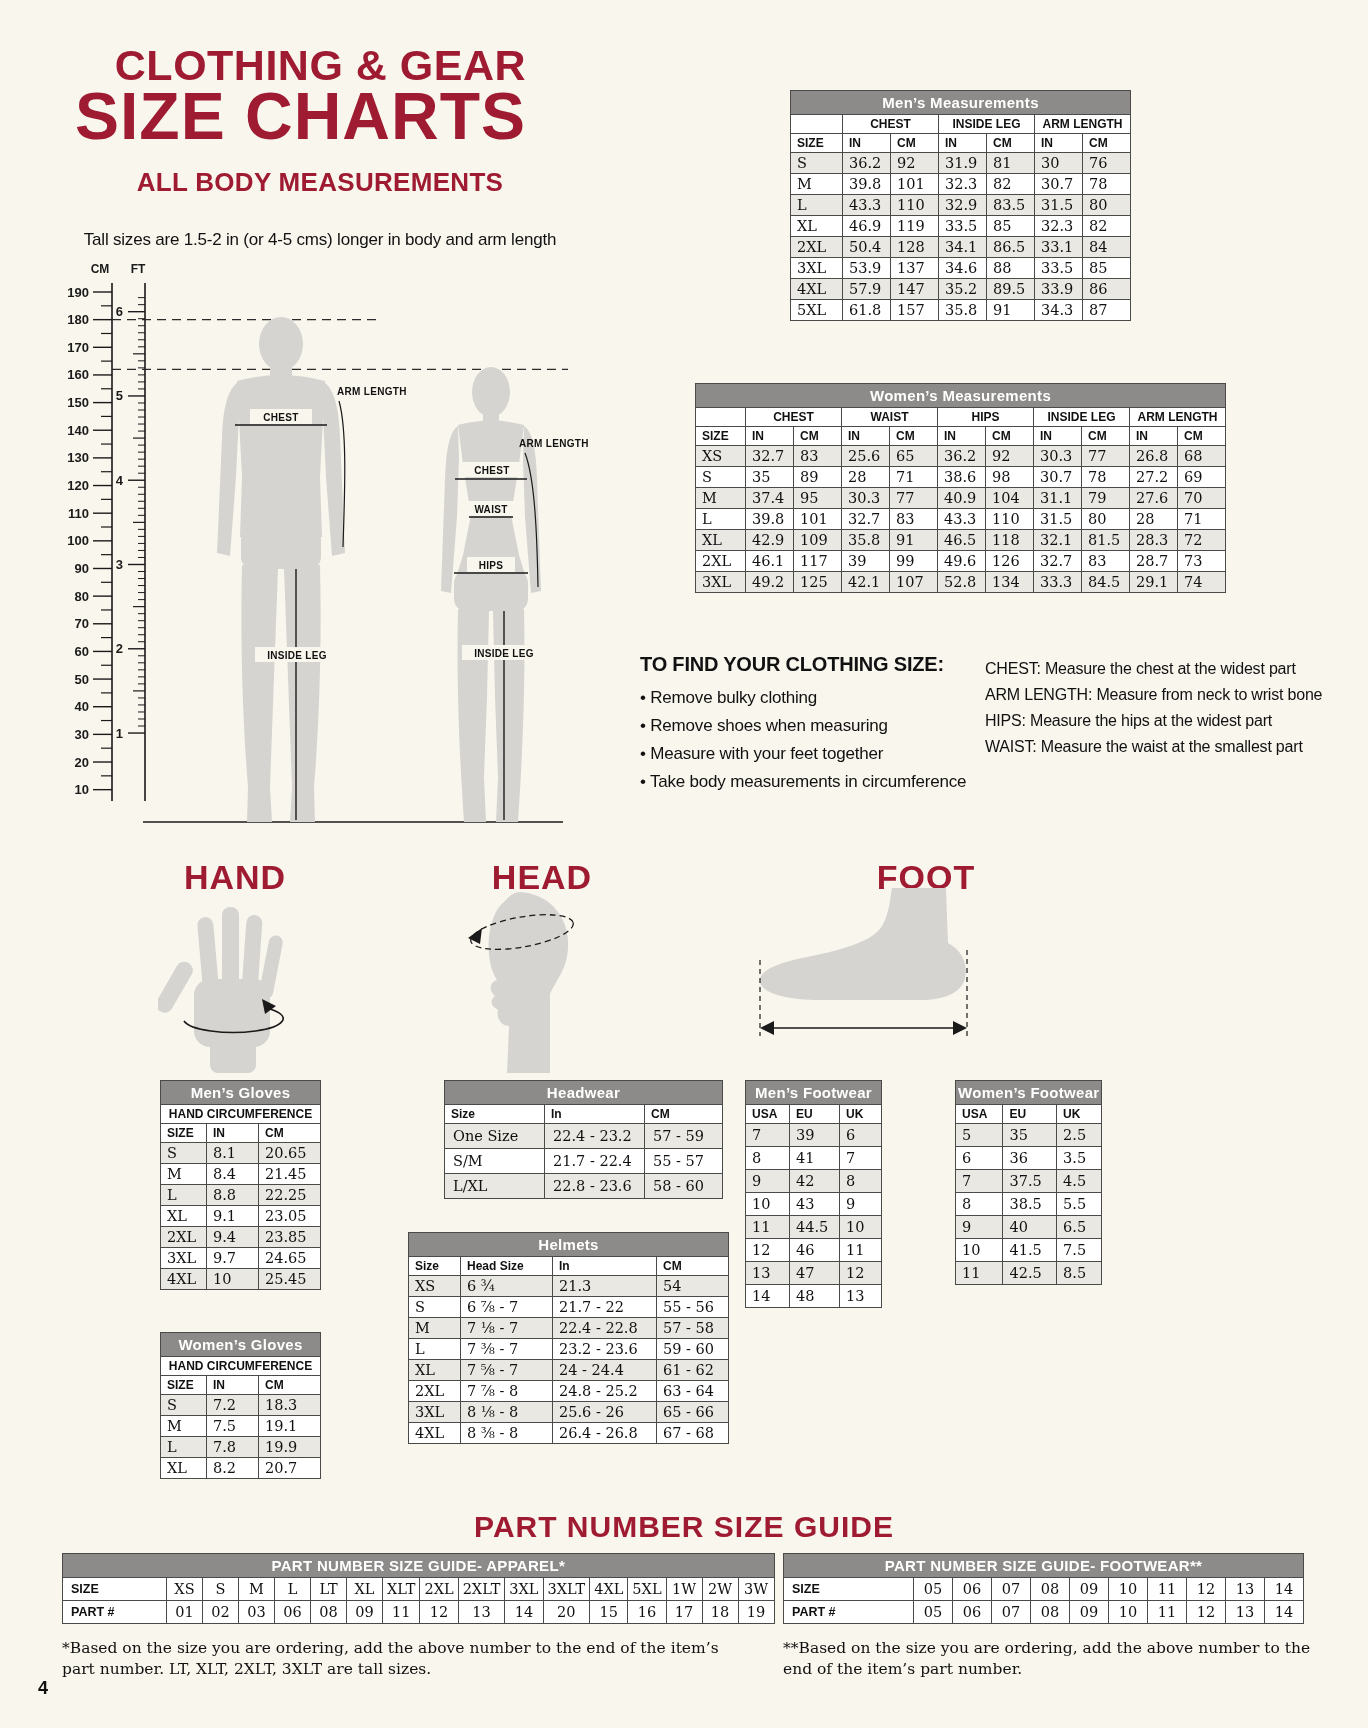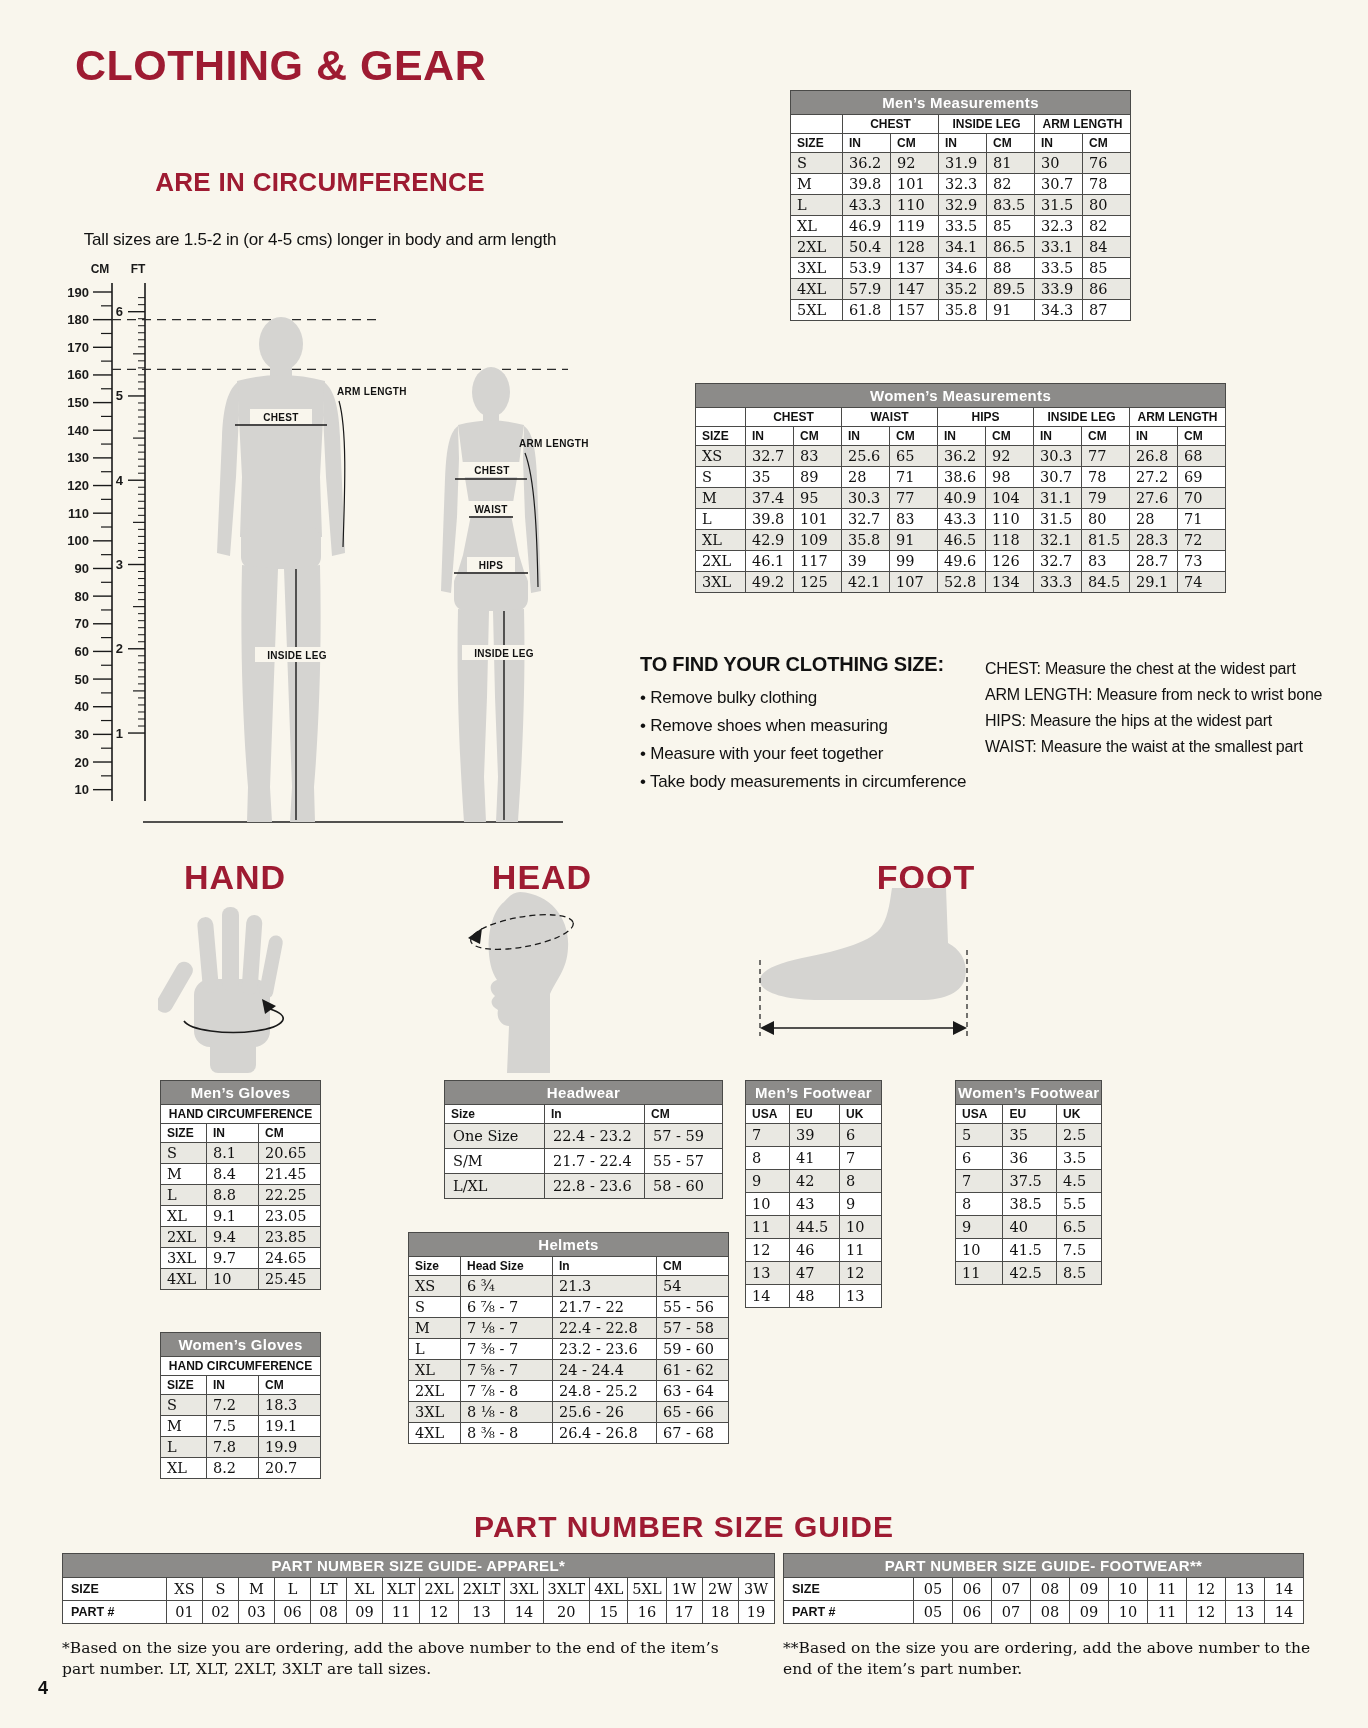--- a/index.html
+++ b/index.html
@@ -60,23 +60,24 @@
   .thin{stroke:#1a1a1a;stroke-width:1.2;fill:none;}
   .lblbox{fill:var(--bg);}
   .lbl{font-family:"Liberation Sans",sans-serif;font-size:10px;font-weight:bold;fill:#111;letter-spacing:.3px;}
   .rlbl{font-family:"Liberation Sans",sans-serif;font-size:12px;font-weight:bold;fill:#1a1a1a;}
 </style>
 </head>
 <body>
 
 <div class="abs main-title" style="left:75px;top:46px;">
   <div class="t1">CLOTHING &amp; GEAR</div>
+  <div class="t2">SIZE CHARTS</div>
 </div>
 <div class="abs subtitle" style="left:80px;top:168px;width:480px;">
-  <div>ARE IN CIRCUMFERENCE</div>
+  <div>ALL BODY MEASUREMENTS</div>
 </div>
 <div class="abs note" style="left:70px;top:230px;width:500px;">Tall sizes are 1.5-2 in (or 4-5 cms) longer in body and arm length</div>
 
 <svg class="abs" style="left:60px;top:255px;" width="560" height="590" viewBox="0 0 560 590">
   <text class="rlbl" x="40" y="18" text-anchor="middle">CM</text>
   <text class="rlbl" x="78" y="18" text-anchor="middle">FT</text>
   <g id="ruler-layer">
       <line x1="52" y1="28" x2="52" y2="546" stroke="#1a1a1a" stroke-width="1.6"></line>
       <line x1="85" y1="28" x2="85" y2="546" stroke="#1a1a1a" stroke-width="1.6"></line>
       <line x1="33" y1="37" x2="52" y2="37" stroke="#1a1a1a" stroke-width="1.4"></line>

